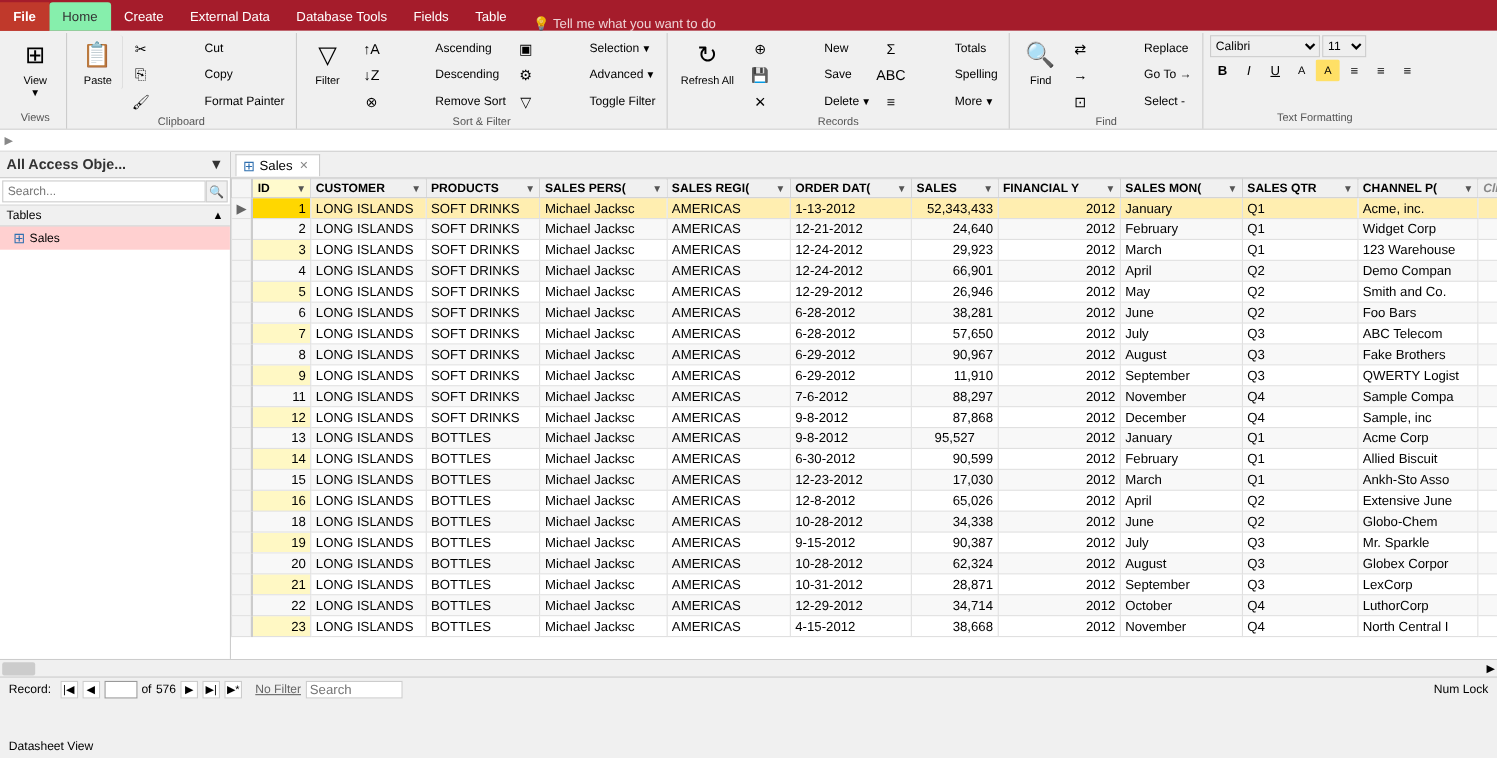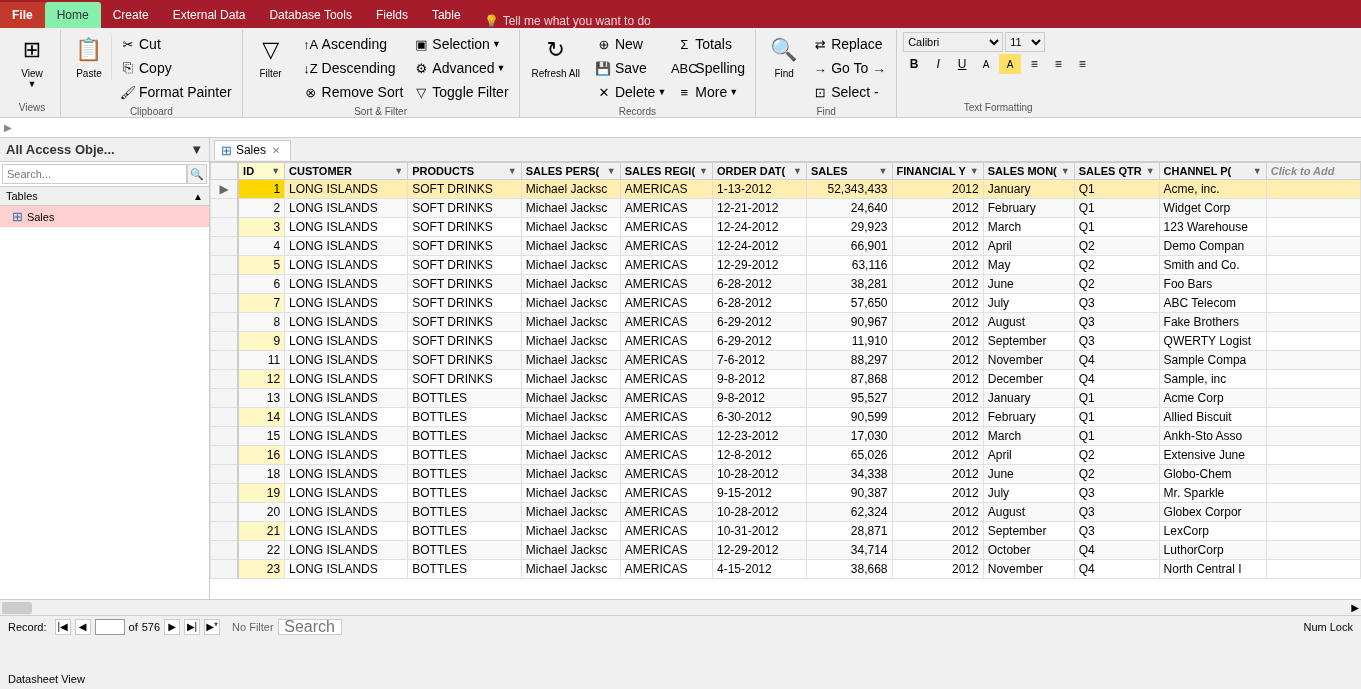--- a/index.html
+++ b/index.html
@@ -17,21 +17,21 @@
     .ribbon-group-label { text-align: center; font-size: 10px; color: #555; padding-top: 2px; padding-bottom: 2px; }
 
     
     .rb-large { display: flex; flex-direction: column; align-items: center; padding: 2px 6px; cursor: pointer; border-radius: 3px; min-width: 40px; }
     .rb-large .rb-icon { width: 32px; height: 32px; display: flex; align-items: center; justify-content: center; font-size: 22px; }
     .rb-large .rb-label { font-size: 10px; text-align: center; margin-top: 2px; }
 
     .rb-small-group { display: flex; flex-direction: column; gap: 0px; }
     .rb-small { display: flex; align-items: center; padding: 2px 4px; cursor: pointer; border-radius: 2px; white-space: nowrap; height: 24px; font-size: 11px; }
     .rb-small .rb-icon-sm { width: 16px; height: 16px; display: flex; align-items: center; justify-content: center; font-size: 13px; margin-right: 3px; }
-    .rb-small .rb-label { font-size: 14px; }
+    .rb-small .rb-label { font-size: 11px; margin-left: 47px; }
     .rb-small .dropdown-arrow { font-size: 9px; margin-left: 2px; }
 
     
     .tf-group { display: flex; flex-direction: column; gap: 2px; }
     .tf-row { display: flex; align-items: center; gap: 2px; }
     .font-select { width: 100px; height: 20px; font-size: 11px; border: 1px solid #ccc; }
     .font-size-select { width: 40px; height: 20px; font-size: 11px; border: 1px solid #ccc; }
     .tf-btn { width: 22px; height: 20px; display: flex; align-items: center; justify-content: center; cursor: pointer; border: 1px solid transparent; border-radius: 2px; font-size: 12px; }
     .tf-btn.bold { font-weight: bold; }
     .tf-btn.italic { font-style: italic; }
@@ -52,35 +52,35 @@
     .sidebar-section { display: flex; align-items: center; justify-content: space-between; padding: 3px 6px; background: #f0f0f0; border-bottom: 1px solid #ccc; cursor: pointer; }
     .sidebar-section-label { font-size: 11px; font-weight: normal; }
     .sidebar-item { display: flex; align-items: center; padding: 3px 12px; cursor: pointer; }
     .sidebar-item.selected { background: #ffd0d0; }
     .sidebar-item-icon { margin-right: 4px; font-size: 13px; }
 
     
     .table-area { flex: 1; overflow: auto; background: white; }
     .data-table { border-collapse: collapse; font-size: 12px; table-layout: fixed; }
     .data-table th { background: #f0f0f0; border: 1px solid #d0d0d0; padding: 2px 4px; text-align: left; font-weight: bold; font-size: 11px; white-space: nowrap; overflow: hidden; cursor: pointer; position: sticky; top: 0; z-index: 10; }
-    .data-table th .th-content { display: flex; align-items: center; justify-content: space-between; }
+    .data-table th .th-content { display: flex; align-items: center; justify-content: space-between; gap: 20px; }
     .data-table th .dropdown-arrow { font-size: 9px; margin-left: 4px; color: #555; }
     .data-table td { border: 1px solid #e0e0e0; padding: 2px 4px; white-space: nowrap; overflow: hidden; text-overflow: ellipsis; }
     .data-table tr:nth-child(even) td { background: #f8f8f8; }
     .data-table tr.selected-row td { background: #ffeeb0; }
     .data-table td.id-col { background: #fff8c4; text-align: right; }
     .data-table tr.selected-row td.id-col { background: #ffd700; }
     .row-num { width: 30px; text-align: right; background: #f5f5f5 !important; color: #666; border-right: 2px solid #ccc !important; }
 
     
     .status-bar { height: 22px; background: #f0f0f0; border-top: 1px solid #ccc; display: flex; align-items: center; justify-content: space-between; padding: 0 8px; font-size: 11px; }
     .record-nav { display: flex; align-items: center; gap: 4px; }
     .nav-btn { width: 16px; height: 16px; display: flex; align-items: center; justify-content: center; cursor: pointer; border: 1px solid #ccc; background: white; font-size: 10px; }
     .record-input { width: 30px; height: 16px; text-align: center; border: 1px solid #999; font-size: 11px; }
-    .search-input-bar { width: 64px; height: 16px; border: 1px solid #ccc; font-size: 16px; padding: 0 3px; text-align: center; }
+    .search-input-bar { width: 88px; height: 16px; border: 1px solid #ccc; font-size: 12px; padding: 0 3px; }
 
     
     .h-scrollbar { height: 16px; background: #f0f0f0; border-top: 1px solid #ccc; display: flex; align-items: center; padding: 0 2px; }
 
     
     .table-tab { display: flex; align-items: center; background: #f0f0f0; border-bottom: 1px solid #ccc; padding: 0 0 0 4px; height: 24px; }
     .tab-item { display: flex; align-items: center; background: white; border: 1px solid #ccc; border-bottom: none; padding: 2px 10px 2px 6px; font-size: 12px; cursor: pointer; margin-right: 2px; }
     .tab-item .tab-icon { margin-right: 4px; color: #3070b0; font-size: 13px; }
     .tab-close { font-size: 10px; margin-left: 6px; color: #888; }
 
@@ -457,21 +457,21 @@
             <td></td>
           </tr>
           <tr>
             <td class="row-num"></td>
             <td class="id-col">5</td>
             <td>LONG ISLANDS</td>
             <td>SOFT DRINKS</td>
             <td>Michael Jacksc</td>
             <td>AMERICAS</td>
             <td>12-29-2012</td>
-            <td style="text-align: right;">63,116</td>
+            <td style="text-align: right;">26,946</td>
             <td style="text-align: right;">2012</td>
             <td>May</td>
             <td>Q2</td>
             <td>Smith and Co.</td>
             <td></td>
           </tr>
           <tr>
             <td class="row-num"></td>
             <td class="id-col">6</td>
             <td>LONG ISLANDS</td>
@@ -562,21 +562,21 @@
             <td></td>
           </tr>
           <tr>
             <td class="row-num"></td>
             <td class="id-col">13</td>
             <td>LONG ISLANDS</td>
             <td>BOTTLES</td>
             <td>Michael Jacksc</td>
             <td>AMERICAS</td>
             <td>9-8-2012</td>
-            <td style="text-align: right;">95,527</td>
+            <td style="text-align: center;">95,527</td>
             <td style="text-align: right;">2012</td>
             <td>January</td>
             <td>Q1</td>
             <td>Acme Corp</td>
             <td></td>
           </tr>
           <tr>
             <td class="row-num"></td>
             <td class="id-col">14</td>
             <td>LONG ISLANDS</td>
@@ -726,20 +726,20 @@
   <div class="record-nav">
     <span style="margin-right:4px;">Record:</span>
     <div class="nav-btn">|◀</div>
     <div class="nav-btn">◀</div>
     <input class="record-input" type="text" style="">
     <span>of</span>
     <span>576</span>
     <div class="nav-btn">▶</div>
     <div class="nav-btn">▶|</div>
     <div class="nav-btn">▶*</div>
-    <span style="margin-left:8px; color:#666;">No Filter</span>
+    <span style="margin-left:8px; color:#666;text-decoration:underline;">No Filter</span>
     <input class="search-input-bar" type="text" placeholder="Search" style="">
   </div>
   <div style="display:flex; gap:16px; align-items:center;">
     <span style="position:fixed; left:8px; bottom:4px;">Datasheet View</span>
     <span>Num Lock</span>
   </div>
 </div>
 
 </body></html>

